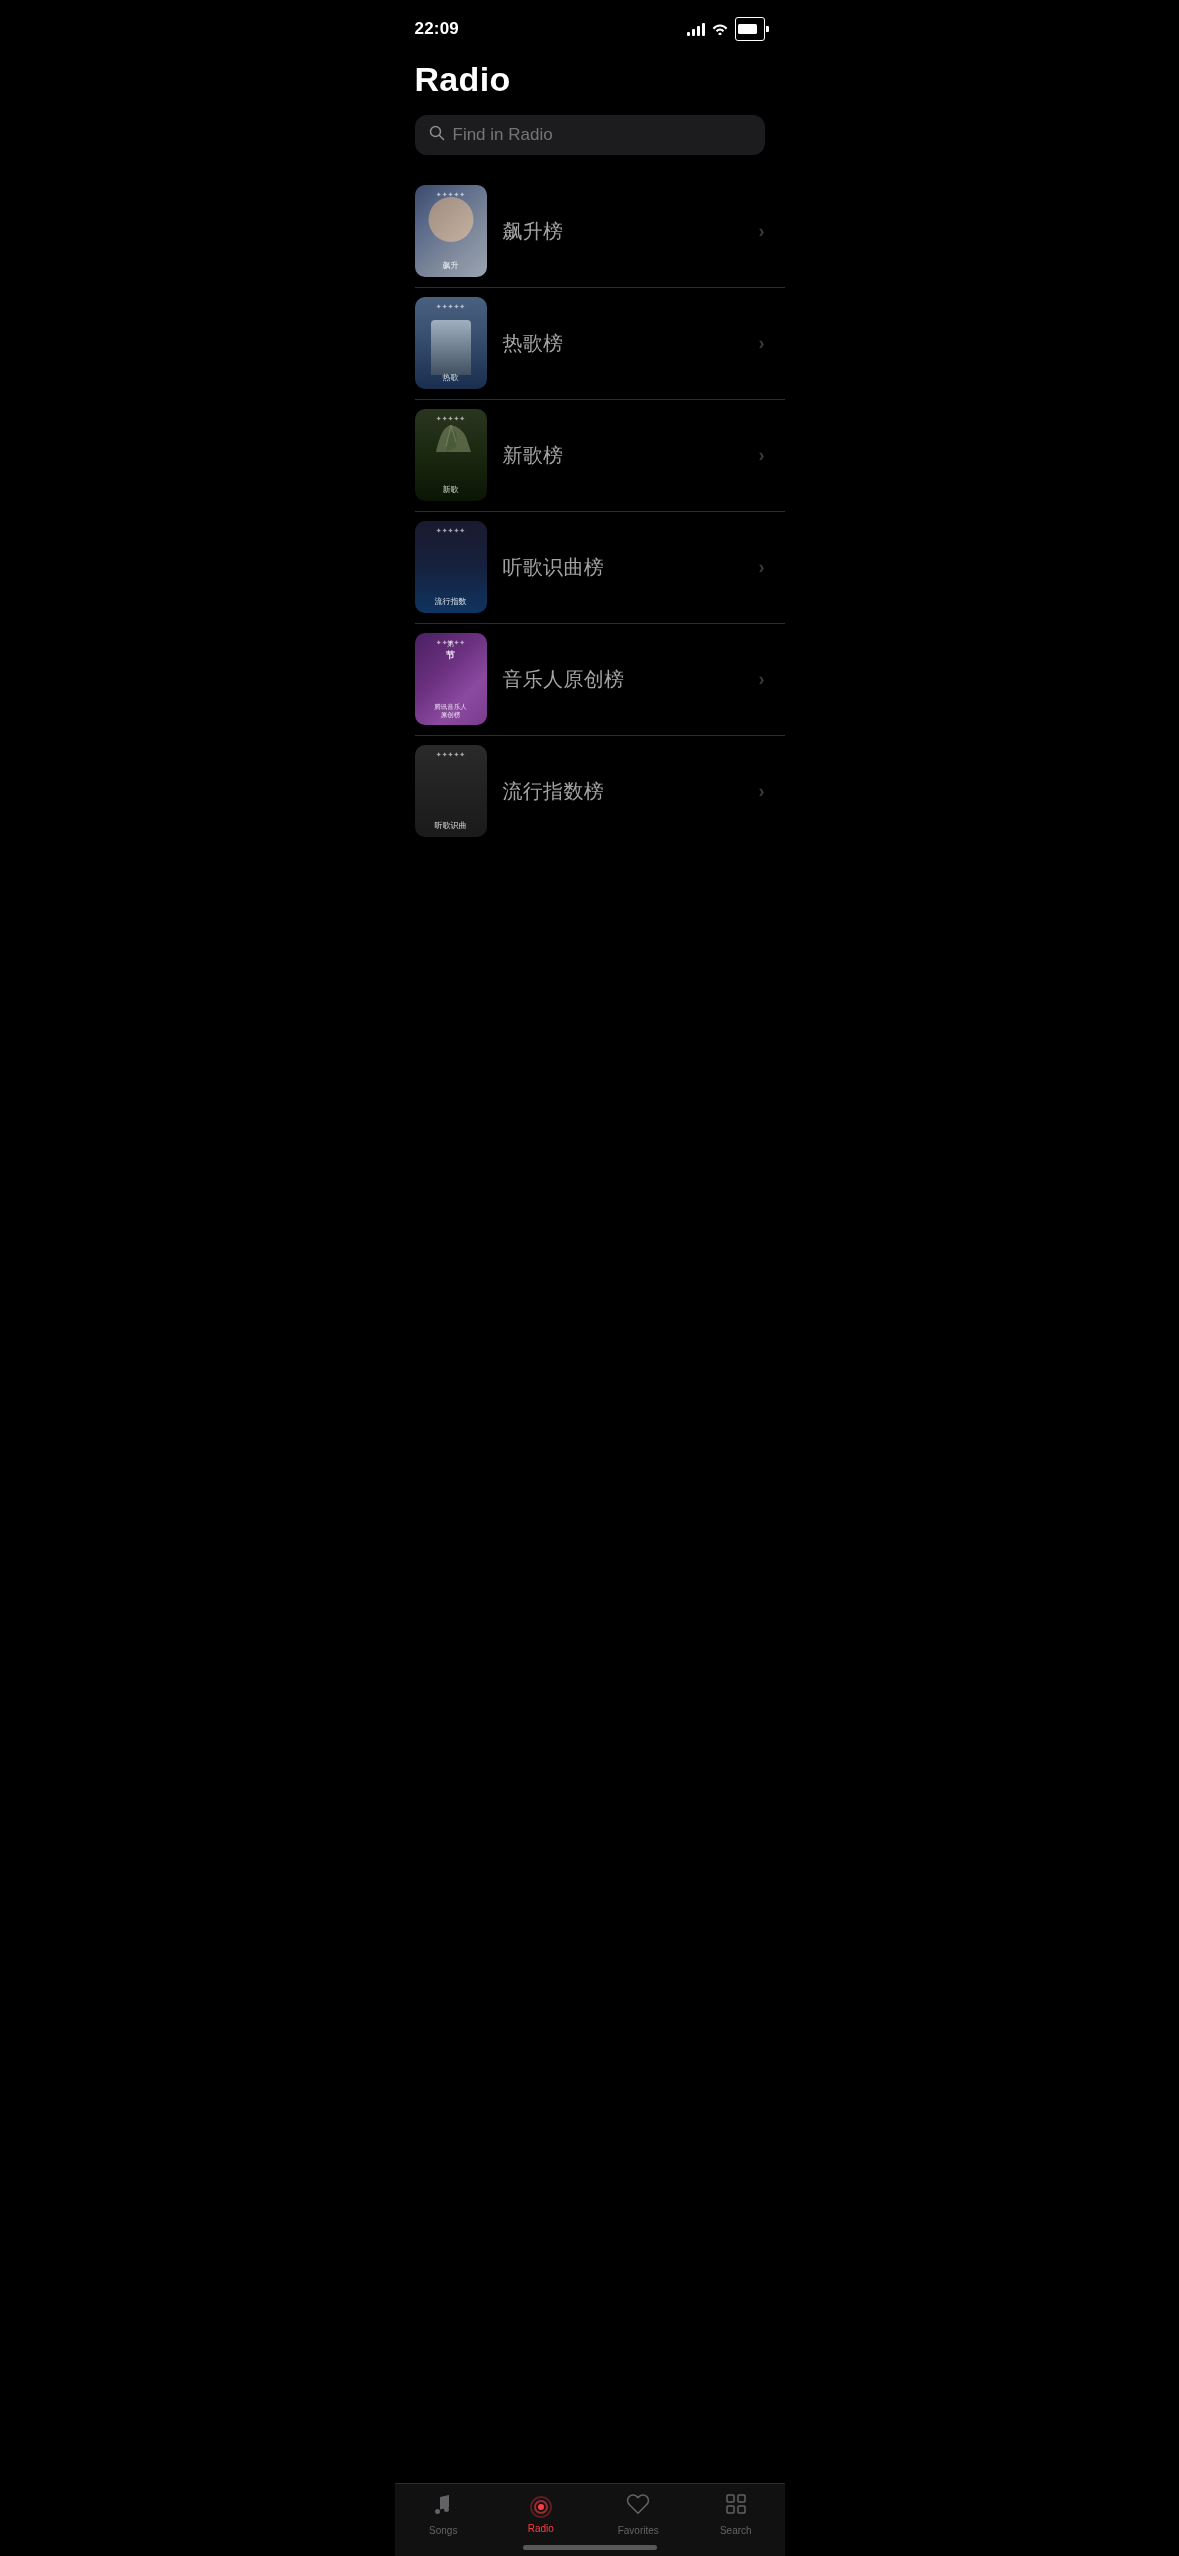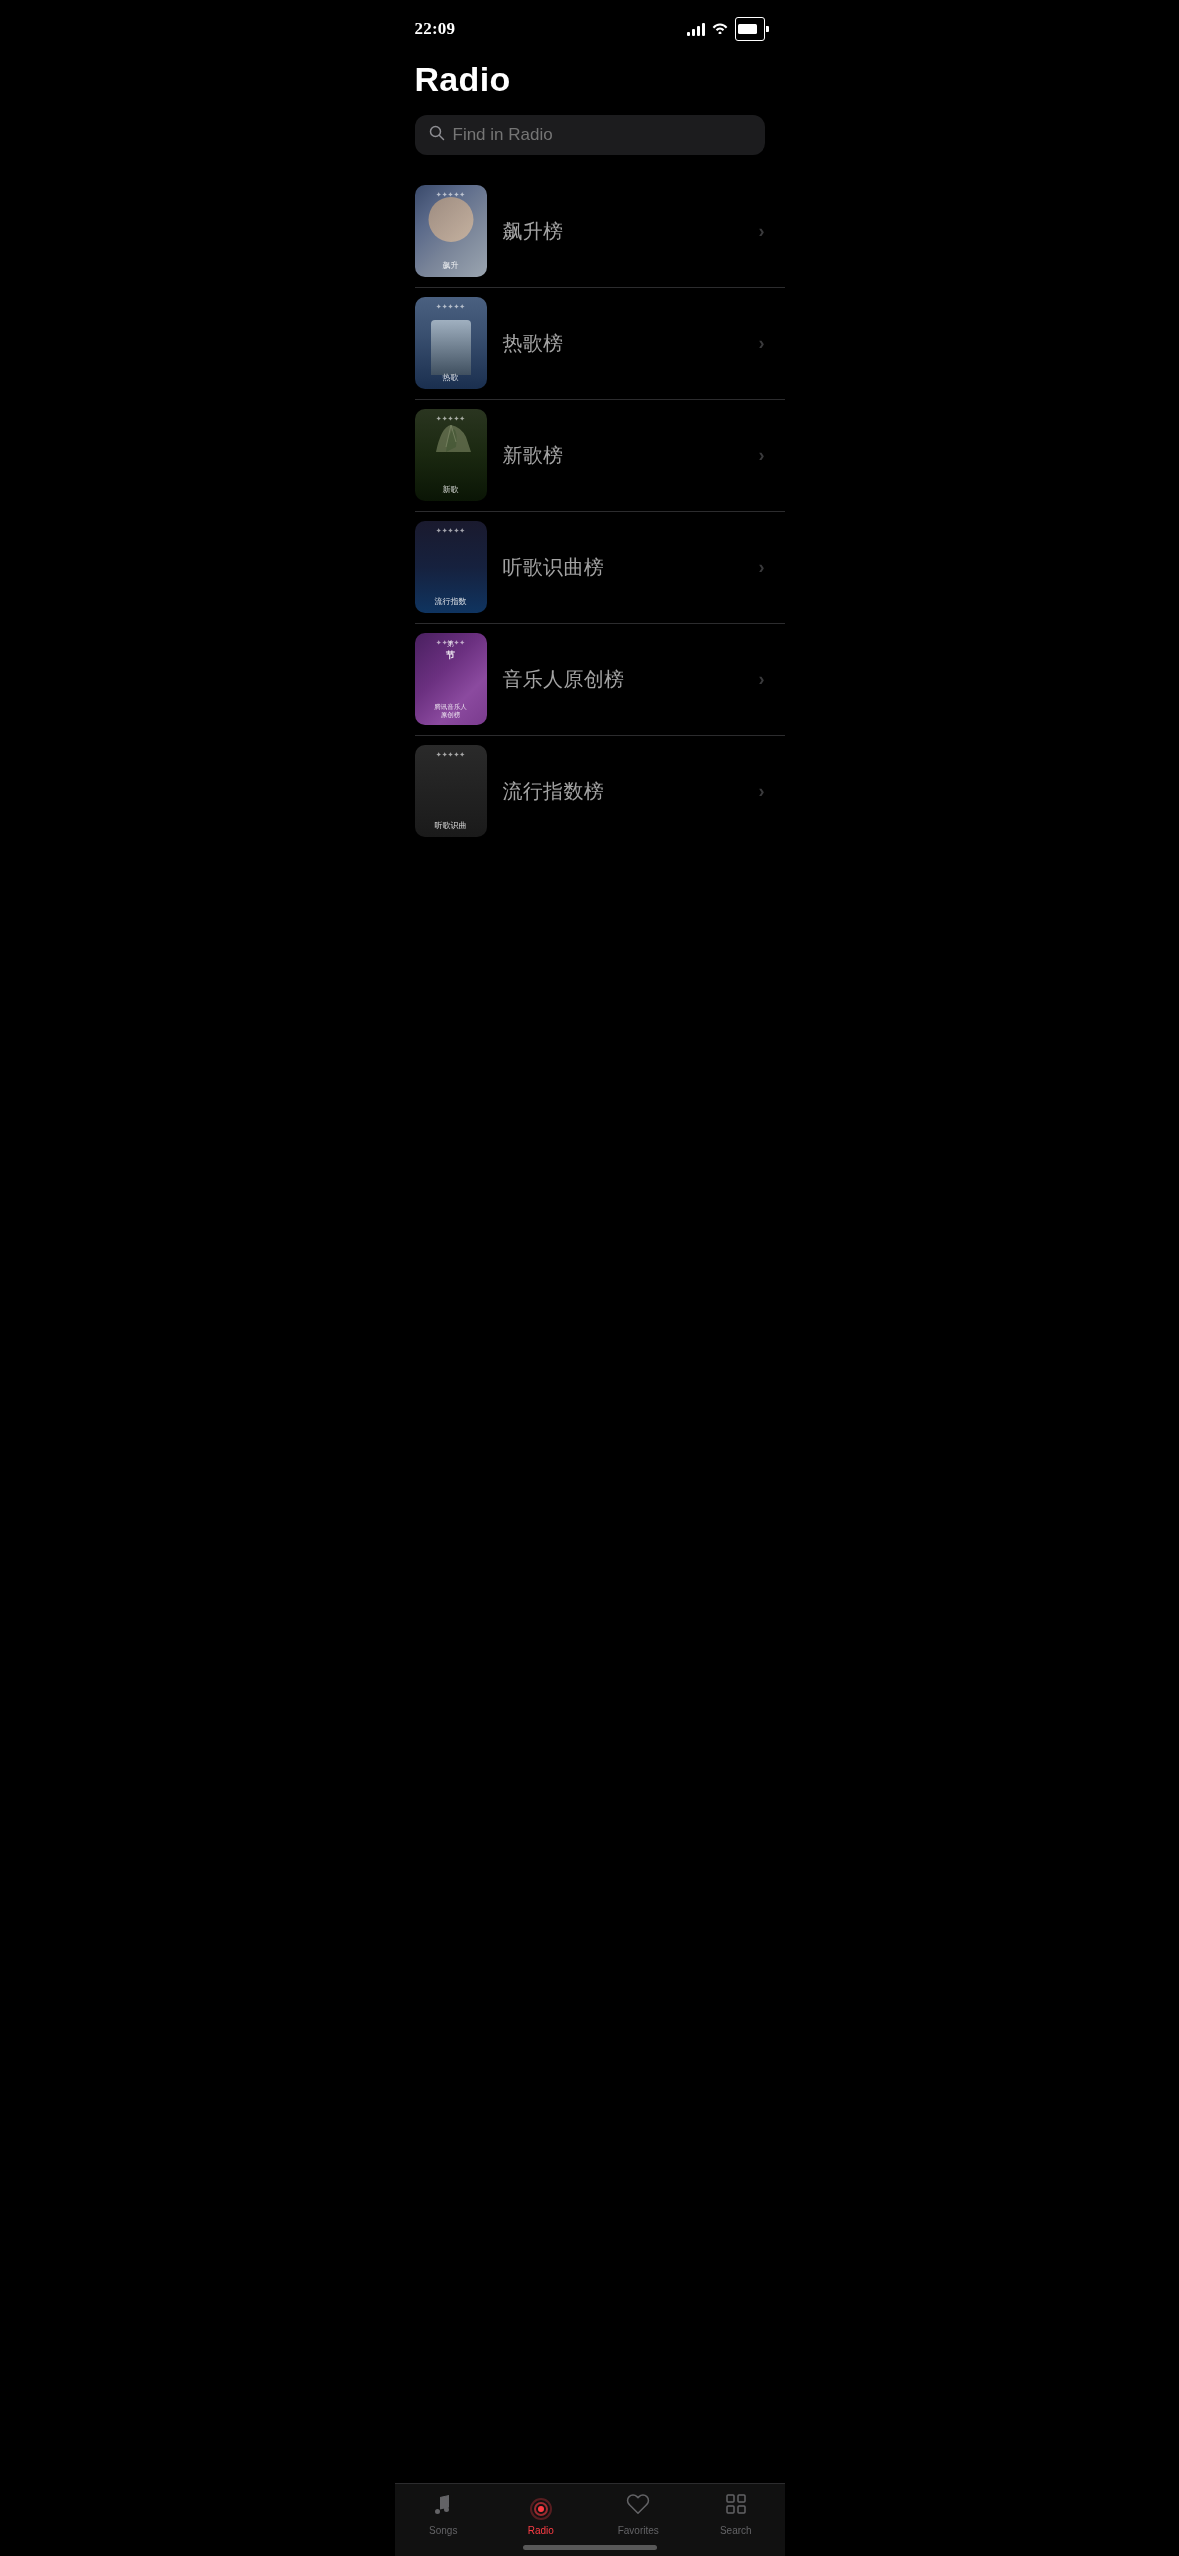--- a/index.html
+++ b/index.html
@@ -21,21 +21,20 @@
       overflow-x: hidden;
     }
 
     
     .status-bar {
       display: flex;
       justify-content: space-between;
       align-items: center;
       padding: 14px 20px 6px 20px;
       height: 50px;
-      font-family: Liberation Serif, serif;
     }
 
     .status-time {
       font-size: 17px;
       font-weight: 600;
       color: #ffffff;
       letter-spacing: 0.2px;
     }
 
     .status-icons {
@@ -268,21 +267,21 @@
     .tab-bar {
       position: fixed;
       bottom: 0;
       left: 50%;
       transform: translateX(-50%);
       width: 390px;
       background: rgba(18, 18, 18, 0.95);
       border-top: 0.5px solid #2c2c2e;
       display: flex;
       justify-content: space-around;
-      align-items: flex-end;
+      align-items: center;
       padding: 8px 0 20px 0;
       z-index: 100;
     }
 
     .tab-item {
       display: flex;
       flex-direction: column;
       align-items: center;
       gap: 3px;
       cursor: pointer;

